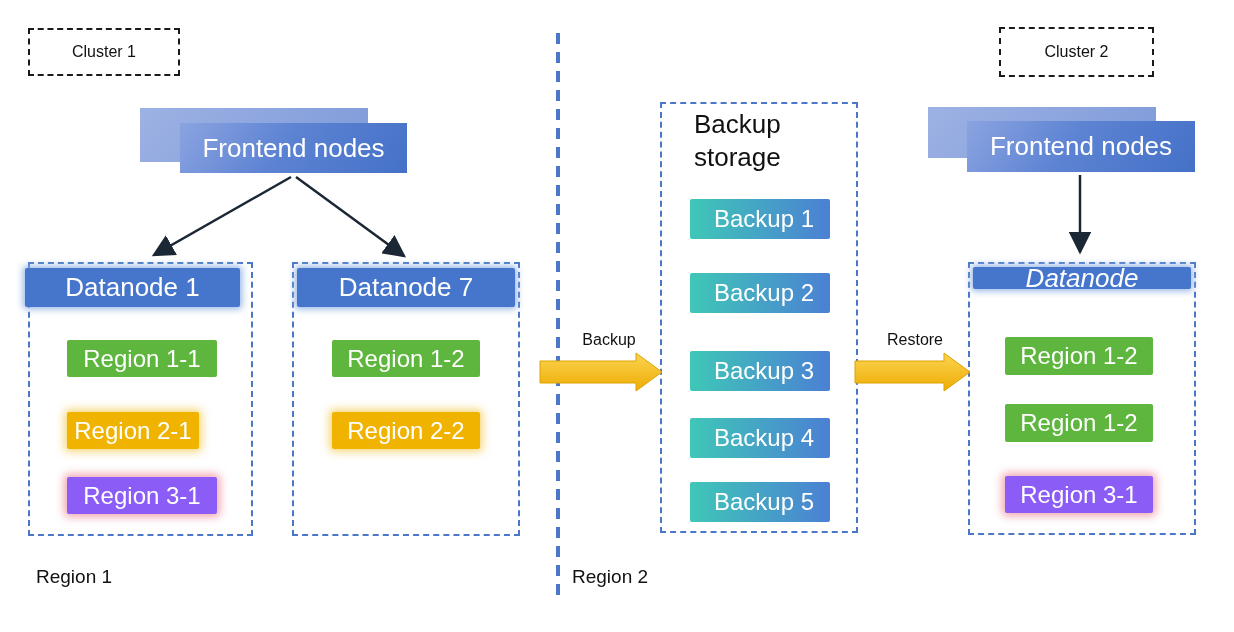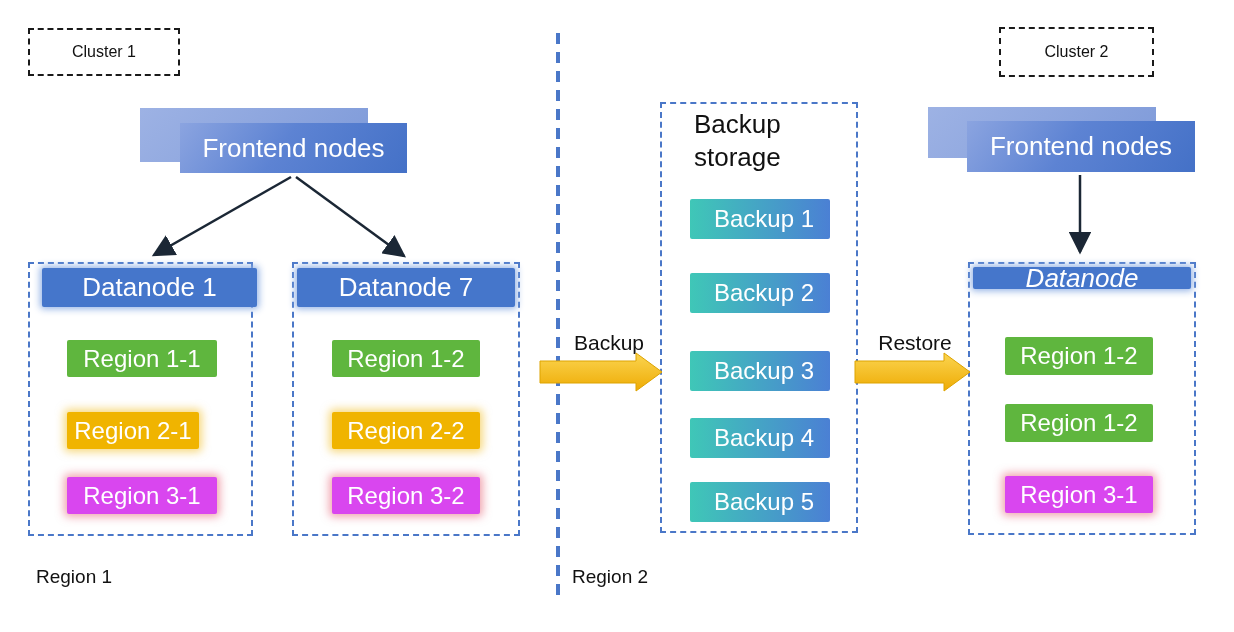--- a/index.html
+++ b/index.html
@@ -29,31 +29,31 @@
     display:flex;align-items:center;justify-content:center;
     color:#fff;font-size:26px;
   }
   
   .region{
     display:flex;align-items:center;justify-content:center;
     color:#fff;font-size:24px;border-radius:2px;
   }
   .region.green{background:#5fb63e;}
   .region.yellow{background:#f0b400;box-shadow:0 0 8px 3px rgba(240,180,0,0.50);}
-  .region.red{background:#d946ef;box-shadow:0 0 8px 3px rgba(228,77,99,0.50);}
+  .region.red{background:#8b5cf6;box-shadow:0 0 8px 3px rgba(228,77,99,0.50);}
   
   .backupitem{
     background:linear-gradient(90deg,#3fc7b7 0%,#4b80d4 100%);
     display:flex;align-items:center;justify-content:center;
     color:#fff;font-size:24px;border-radius:2px;padding-left:8px;
   }
   .bktitle{
     text-align:left;color:#111;font-size:26px;line-height:1.25;
   }
-  .flowlabel{color:#111;font-size:21px;text-align:center;}
+  .flowlabel{color:#111;font-size:16px;text-align:center;}
   .bottomlabel{color:#111;font-size:19px;}
   svg.overlay{position:absolute;left:0;top:0;pointer-events:none;}
 </style>
 </head>
 <body>
 
 <div id="canvas">
 
   <div class="abs clusterlabel" style="left:28px;top:28px;width:152px;height:48px;">
     <span>Cluster 1</span>
@@ -66,21 +66,21 @@
   <div class="abs fe-front" style="left:180px;top:123px;width:227px;height:50px;">
     <span>Frontend nodes</span>
   </div>
 
   <div class="abs fe-back" style="left:928px;top:107px;width:228px;height:51px;"></div>
   <div class="abs fe-front" style="left:967px;top:121px;width:228px;height:51px;">
     <span>Frontend nodes</span>
   </div>
 
   <div class="abs dashedbox" style="left:28px;top:262px;width:225px;height:274px;"></div>
-  <div class="abs nodeheader" style="left:42px;top:268px;width:215px;height:39px;">
+  <div class="abs nodeheader" style="left:25px;top:268px;width:215px;height:39px;">
     <span>Datanode 1</span>
   </div>
   <div class="abs region green" style="left:67px;top:340px;width:150px;height:37px;">
     <span>Region 1-1</span>
   </div>
   <div class="abs region yellow" style="left:67px;top:412px;width:132px;height:37px;align-items:center;">
     <span>Region 2-1</span>
   </div>
   <div class="abs region red" style="left:67px;top:477px;width:150px;height:37px;">
     <span>Region 3-1</span>
@@ -88,23 +88,20 @@
 
   <div class="abs dashedbox" style="left:292px;top:262px;width:228px;height:274px;"></div>
   <div class="abs nodeheader" style="left:297px;top:268px;width:218px;height:39px;">
     <span>Datanode 7</span>
   </div>
   <div class="abs region green" style="left:332px;top:340px;width:148px;height:37px;">
     <span>Region 1-2</span>
   </div>
   <div class="abs region yellow" style="left:332px;top:412px;width:148px;height:37px;">
     <span>Region 2-2</span>
-  </div>
-  <div class="abs region red" style="left:332px;top:477px;width:148px;height:37px;">
-    <span>Region 3-2</span>
   </div>
 
   <div class="abs dashedbox" style="left:660px;top:102px;width:198px;height:431px;"></div>
   <div class="abs bktitle" style="left:694px;top:108px;width:130px;">Backup storage</div>
   <div class="abs backupitem" style="left:690px;top:199px;width:140px;height:40px;">
     <span>Backup 1</span>
   </div>
   <div class="abs backupitem" style="left:690px;top:273px;width:140px;height:40px;">
     <span>Backup 2</span>
   </div>

